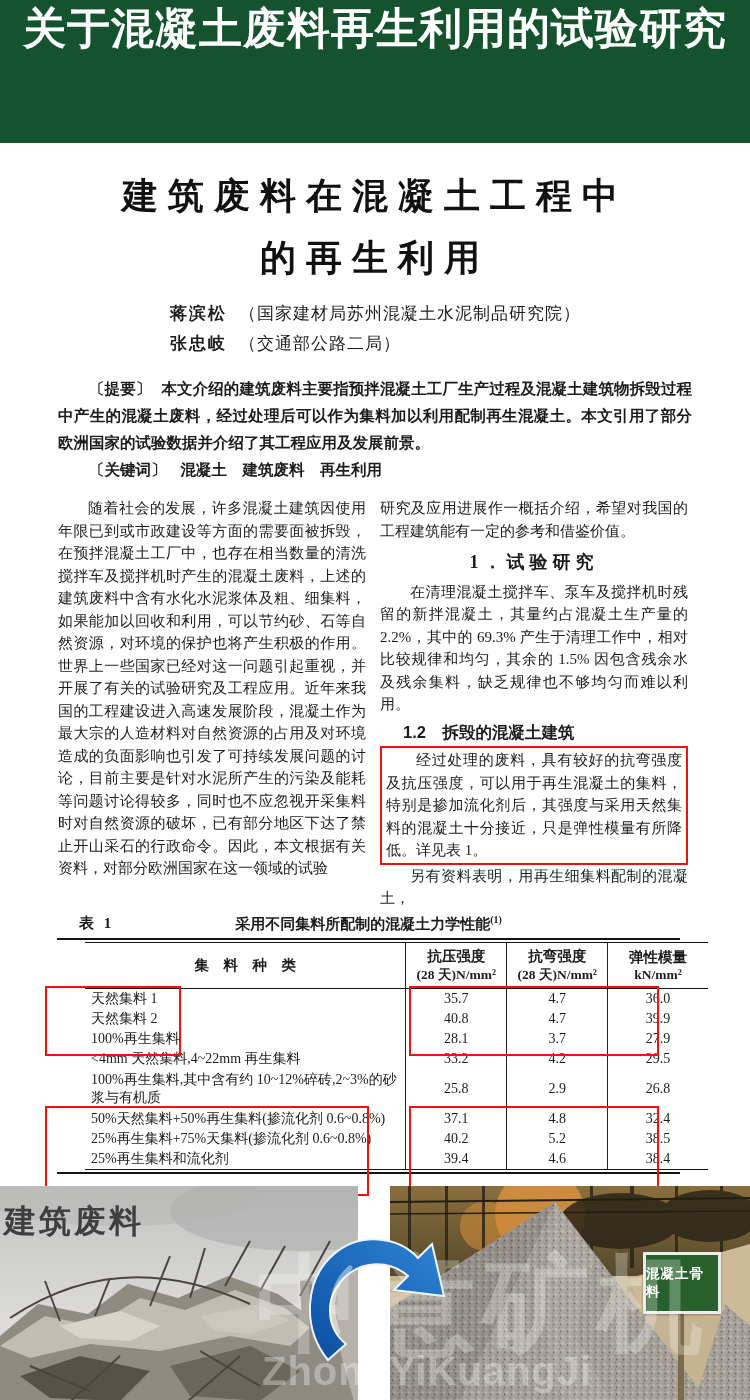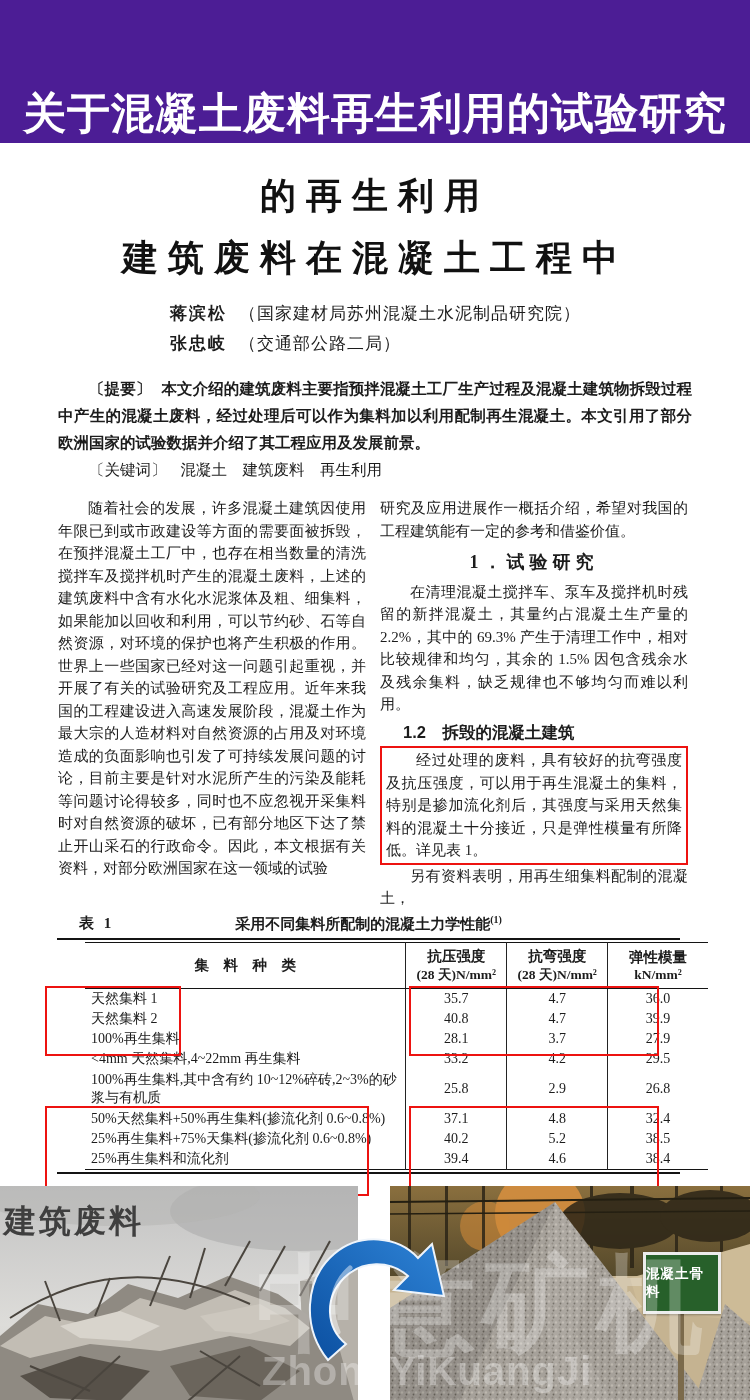--- a/index.html
+++ b/index.html
@@ -2,34 +2,34 @@
 <html><head>
 <meta charset="utf-8">
 <style>
   html,body{margin:0;padding:0;}
   body{
     width:750px;height:1400px;overflow:hidden;position:relative;
     background:#ffffff;color:#1c1c1c;
     font-family:"Liberation Serif","DejaVu Serif",serif;
   }
   
-  .banner{height:143px;background:#4c1d95;display:flex;align-items:flex-end;justify-content:center;}
+  .banner{height:143px;background:#14532d;display:flex;align-items:flex-start;justify-content:center;}
   .banner-title{
     color:#ffffff;font-size:43px;font-weight:bold;letter-spacing:1px;
     font-family:"Liberation Sans","DejaVu Sans",sans-serif;white-space:nowrap;
   }
   
   .doc{padding:0 58px;}
   .paper-title{text-align:center;margin-top:22px;font-weight:bold;font-size:36px;letter-spacing:10px;line-height:62px;color:#111;}
   .authors{margin:10px 0 0 112px;font-size:17px;line-height:30px;}
   .author-row .name{font-weight:bold;margin-right:12px;letter-spacing:2px;}
   .author-row .affil{letter-spacing:1px;}
   .abstract{margin:16px 0 0 0;font-size:15.5px;line-height:27px;font-weight:bold;text-align:justify;text-indent:2em;}
   .abstract .ab-label{margin-right:10px;}
-  .keywords{margin:0;font-size:15.5px;line-height:27px;font-weight:normal;text-indent:2em;}
+  .keywords{margin:0;font-size:15.5px;line-height:27px;font-weight:bold;text-indent:2em;}
   .keywords .kw-label{margin-right:14px;}
   
   .columns{display:flex;gap:14px;margin-top:14px;font-size:15px;line-height:22.5px;text-align:justify;}
   .col{width:308px;}
   .col p{margin:0;}
   .indent{text-indent:2em;}
   .noindent{text-indent:0;}
   .sec-h{text-align:center;font-size:18px;font-weight:bold;letter-spacing:5px;margin:9px 0 7px;}
   .sub-h{font-size:16.5px;font-weight:bold;margin:5px 0 3px;text-indent:1.4em;
          font-family:"Liberation Sans","DejaVu Sans",sans-serif;}
@@ -79,22 +79,22 @@
 </head>
 <body>
 
 <div class="banner">
   <div class="banner-title">关于混凝土废料再生利用的试验研究</div>
 </div>
 
 <div class="doc">
 
   <div class="paper-title">
+    <div>建筑废料在混凝土工程中</div>
     <div>的再生利用</div>
-    <div>建筑废料在混凝土工程中</div>
   </div>
 
   <div class="authors">
     <div class="author-row">
       <span class="name">蒋滨松</span><span class="affil">（国家建材局苏州混凝土水泥制品研究院）</span>
     </div>
     <div class="author-row">
       <span class="name">张忠岐</span><span class="affil">（交通部公路二局）</span>
     </div>
   </div>

